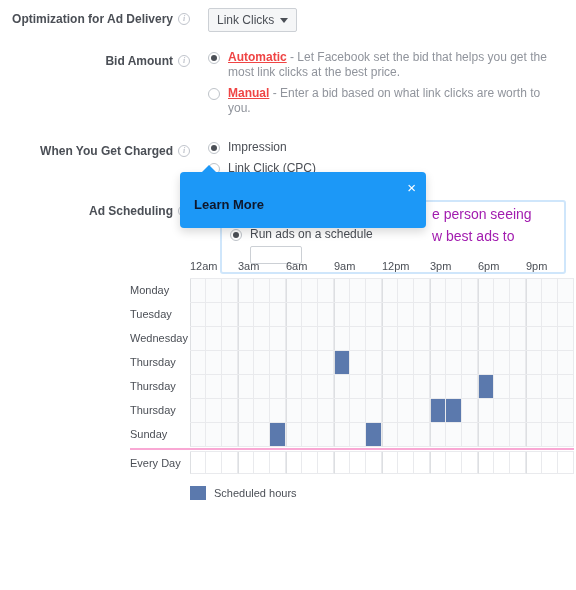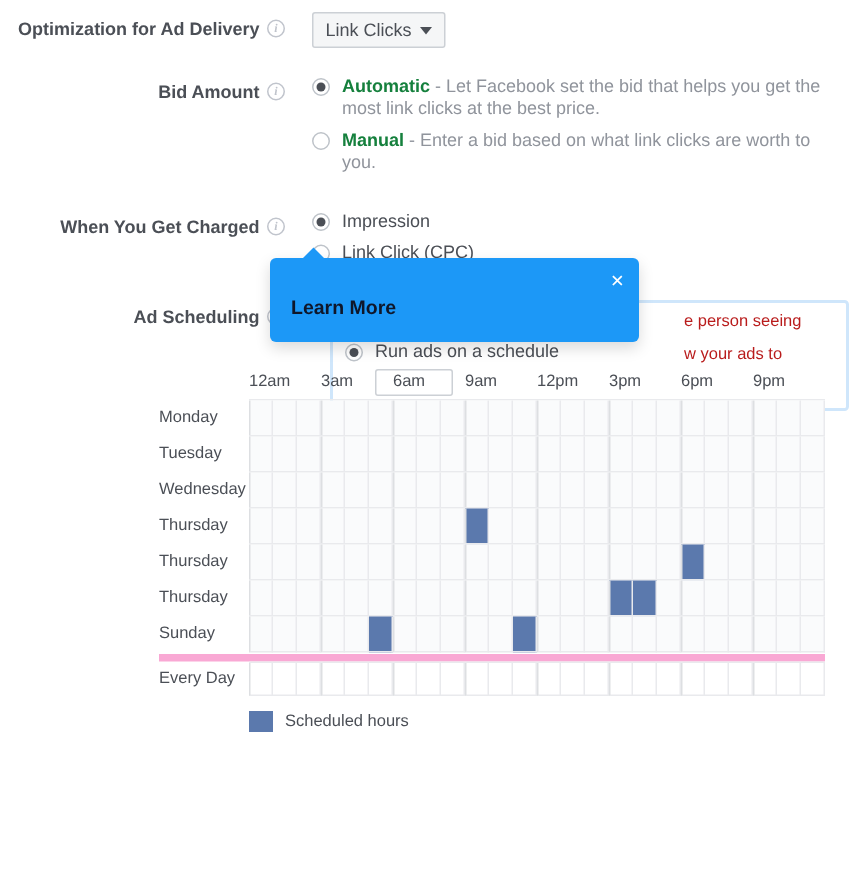--- a/index.html
+++ b/index.html
@@ -87,21 +87,21 @@
     content: "";
     position: absolute;
     width: 6px; height: 6px;
     background: #4b4f56;
     border-radius: 50%;
     top: 50%; left: 50%;
     transform: translate(-50%, -50%);
   }
   .radio-text { line-height: 15px; }
   .radio-text .gray { color: #90949c; font-weight: normal; }
-  .radio-text b { color: #15803d; }
+  .radio-text b { color: #ef4444; text-decoration: underline; }
   .schedule-box {
     border: 2px solid #cfe6fb;
     border-radius: 3px;
     padding: 6px 8px 8px 8px;
     position: relative;
   }
   .schedule-box .radio-row { margin-bottom: 4px; }
   .extra-box {
     border: 1px solid #ccd0d5;
     border-radius: 2px;
@@ -143,34 +143,34 @@
   }
   .tooltip .learn-more {
     display: block;
     margin-top: 12px;
     font-weight: bold;
     color: #0f172a;
     cursor: pointer;
   }
   .behind-text {
     position: absolute;
-    left: 456px;
-    color: #b91c1c;
-    font-size: 11px;
+    left: 432px;
+    color: #a21caf;
+    font-size: 14px;
     line-height: 16px;
     z-index: 1;
   }
   .behind1 { top: 206px; }
   .behind2 { top: 228px; }
 
   
   .schedule-area {
-    margin-left: 96px;
+    margin-left: 120px;
     position: absolute;
-    top: 248px;
+    top: 260px;
   }
   .time-header {
     display: flex;
     font-size: 11px;
     color: #4b4f56;
     margin-left: 60px;
     margin-bottom: 6px;
   }
   .time-header span {
     width: 48px;
@@ -197,21 +197,21 @@
     height: 24px;
     border-right: 1px solid #e9eaed;
     border-bottom: 1px solid #e9eaed;
     background: #fafbfc;
     cursor: pointer;
   }
   .cell:nth-child(3n+1) { border-left: 1px solid #dddfe2; }
   .cells .cell:first-child { border-left: 1px solid #dddfe2; }
   .cell.filled { background: #5b79ad; }
   .every-row {
-    border-top: 5px solid #f9a8d4;
+    border-top: 2px solid #f9a8d4;
     margin-top: 2px;
     padding-top: 3px;
   }
   .every-row .cells .cell { height: 22px; }
   .legend {
     display: flex;
     align-items: center;
     gap: 8px;
     margin-top: 14px;
     margin-left: 60px;
@@ -291,21 +291,21 @@
       <div class="radio-row" style="margin-bottom:2px;">
         <div class="radio selected"></div>
         <div class="radio-text">Run ads on a schedule</div>
       </div>
       <div class="extra-box"></div>
     </div>
   </div>
 </div>
 
 <div class="behind-text behind1">e person seeing</div>
-<div class="behind-text behind2">w your ads to</div>
+<div class="behind-text behind2">w best ads to</div>
 
 <div class="tooltip">
   <span class="close">×</span>
   <span class="learn-more">Learn More</span>
 </div>
 
 <div class="schedule-area">
   <div class="time-header" id="time-header">
       <span>12am</span>
       <span>3am</span>

